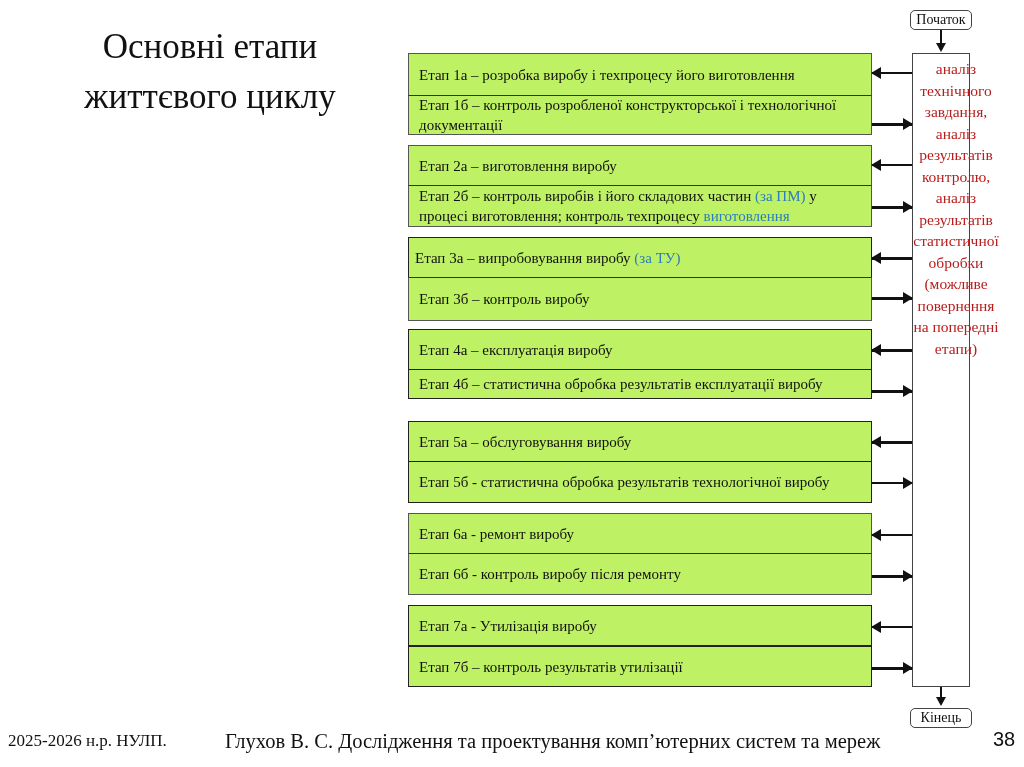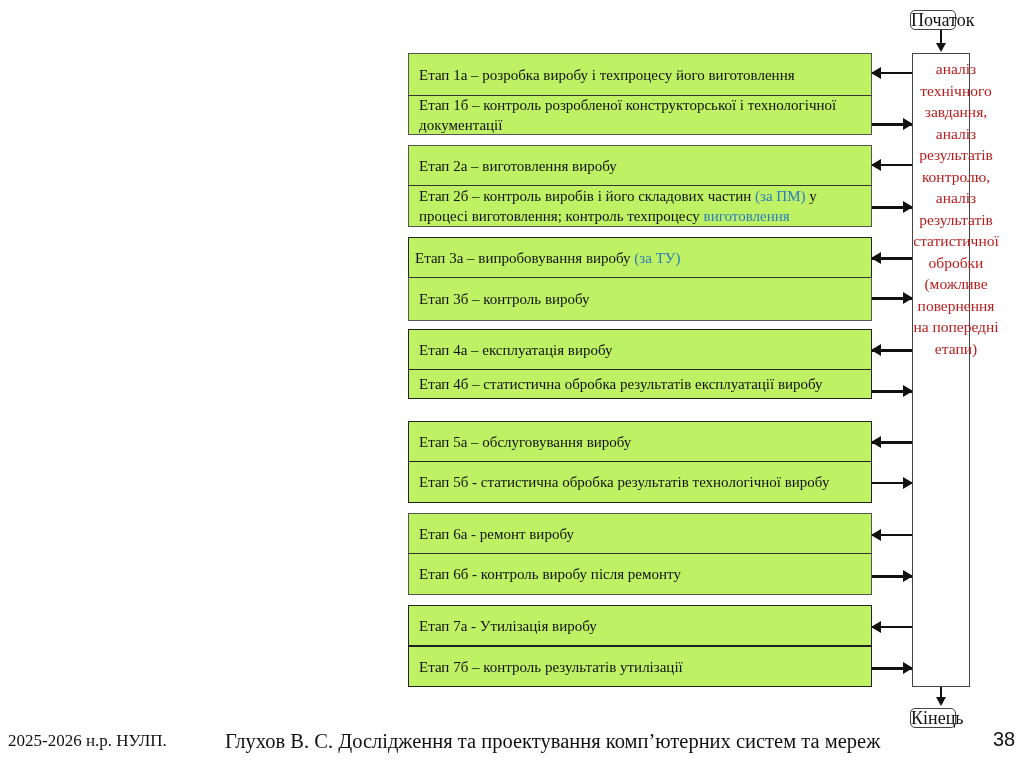--- a/index.html
+++ b/index.html
@@ -23,23 +23,23 @@
   .hl { color:#2c7cc1; }
   .rightbox {
     position:absolute; left:912px; top:53px; width:58px; height:634px;
     box-sizing:border-box; border:1px solid #444; background:#fff;
   }
   .rightbox-text {
     position:absolute; left:906px; top:58px; width:100px; text-align:center;
     font-size:15.5px; line-height:21.5px; color:#b91c1c;
   }
   .term {
-    position:absolute; left:910px; width:46px; height:20px; box-sizing:border-box;
+    position:absolute; left:910px; width:62px; height:20px; box-sizing:border-box;
     border:1px solid #444; border-radius:5px; background:#fff; text-align:center;
-    font-size:18px; line-height:18px;
+    font-size:14px; line-height:18px;
   }
   .vline { position:absolute; width:1.5px; background:#111; }
   .arrow { position:absolute; height:2px; background:#111; }
   .arrow.left::before {
     content:""; position:absolute; left:-1px; top:-5px;
     border-top:6px solid transparent; border-bottom:6px solid transparent; border-right:10px solid #111;
   }
   .arrow.right::after {
     content:""; position:absolute; right:-1px; top:-5px;
     border-top:6px solid transparent; border-bottom:6px solid transparent; border-left:10px solid #111;
@@ -56,20 +56,22 @@
   }
   .page-num {
     position:absolute; left:993px; top:728px; font-family:"Liberation Sans", "DejaVu Sans", sans-serif;
     font-size:20px; color:#111;
   }
 </style>
 </head>
 <body>
 
 <div class="title">
+  <div>Основні етапи</div>
+  <div>життєвого циклу</div>
 </div>
 
 <div class="term" style="top:10px;">Початок</div>
 <div class="vline" style="left:940px; top:30px; height:14px;"></div>
 <div class="arrow-down" style="left:936px; top:43px;"></div>
 
 <div class="stage top" style="top:53px; height:42px;">
   <span>Етап 1а – розробка виробу і техпроцесу його виготовлення</span>
 </div>
 <div class="stage bottom" style="top:95px; height:40px;">

